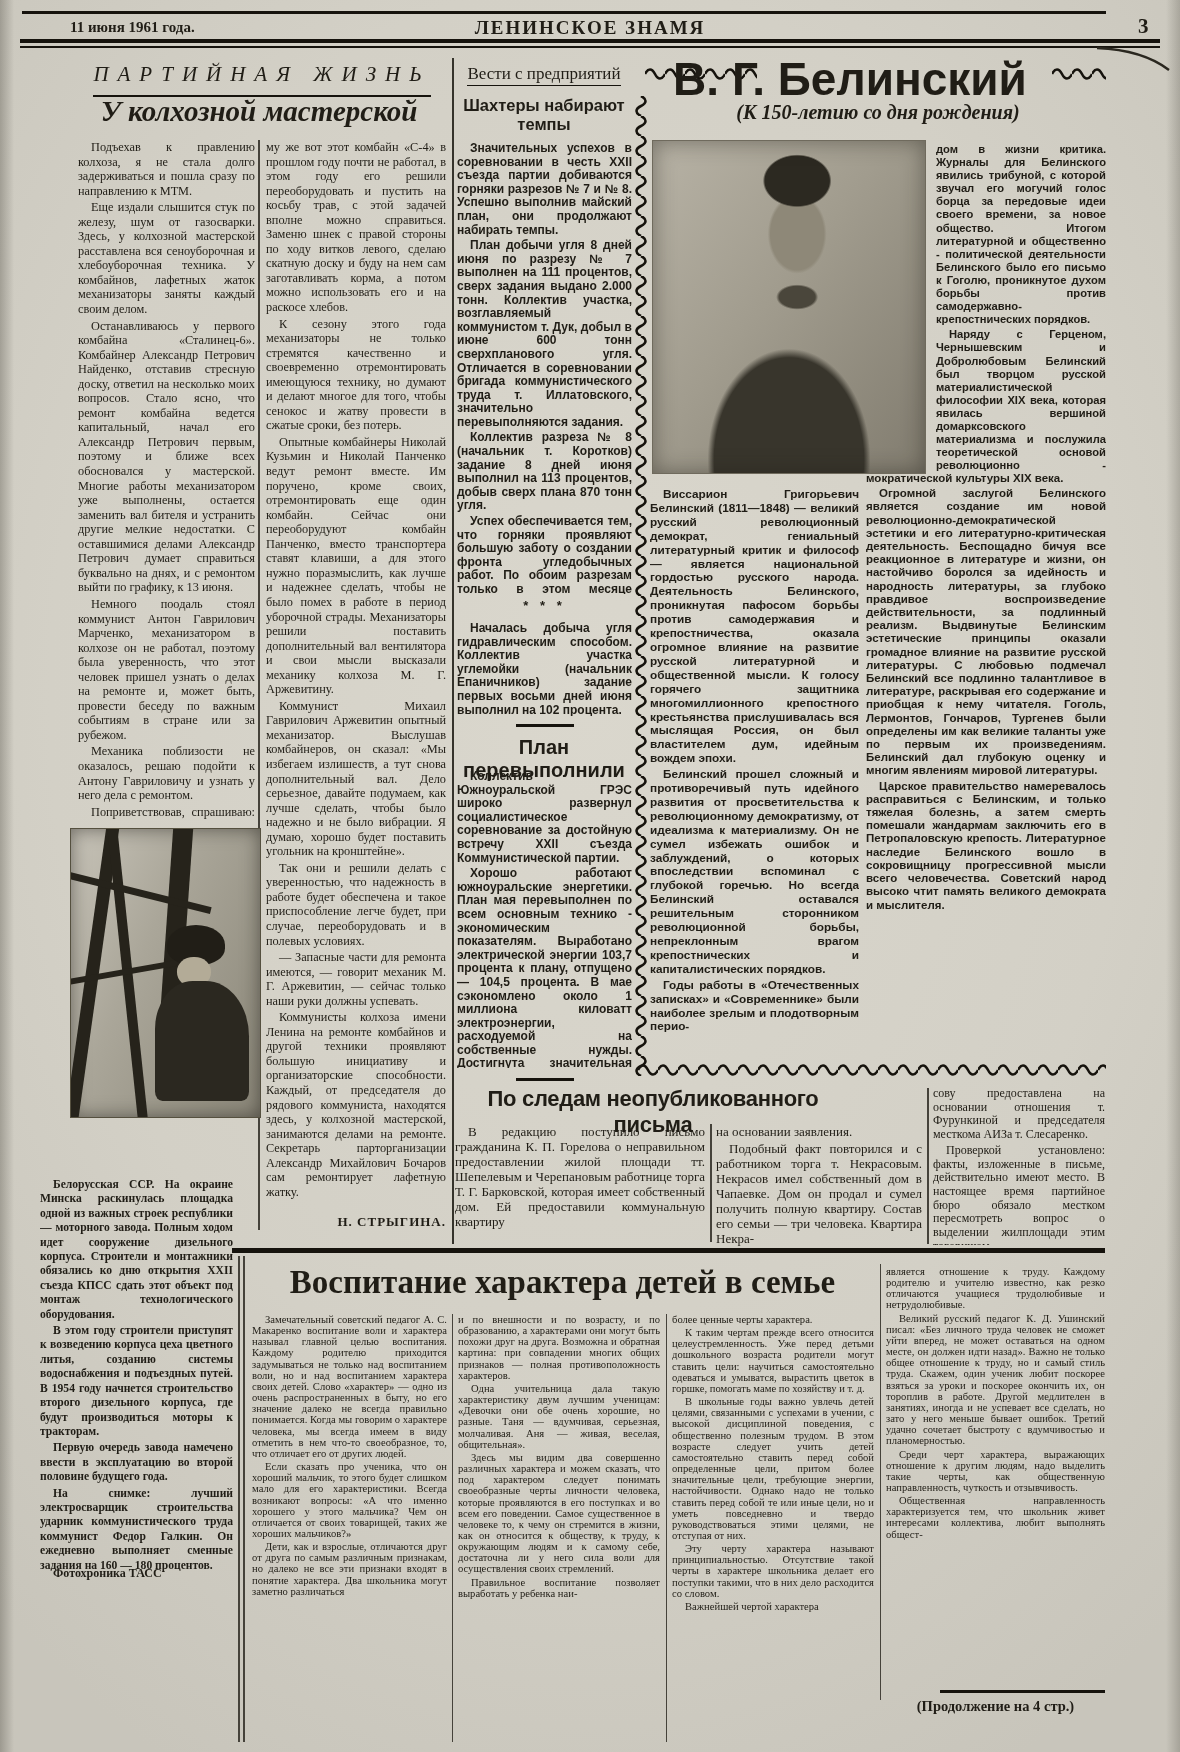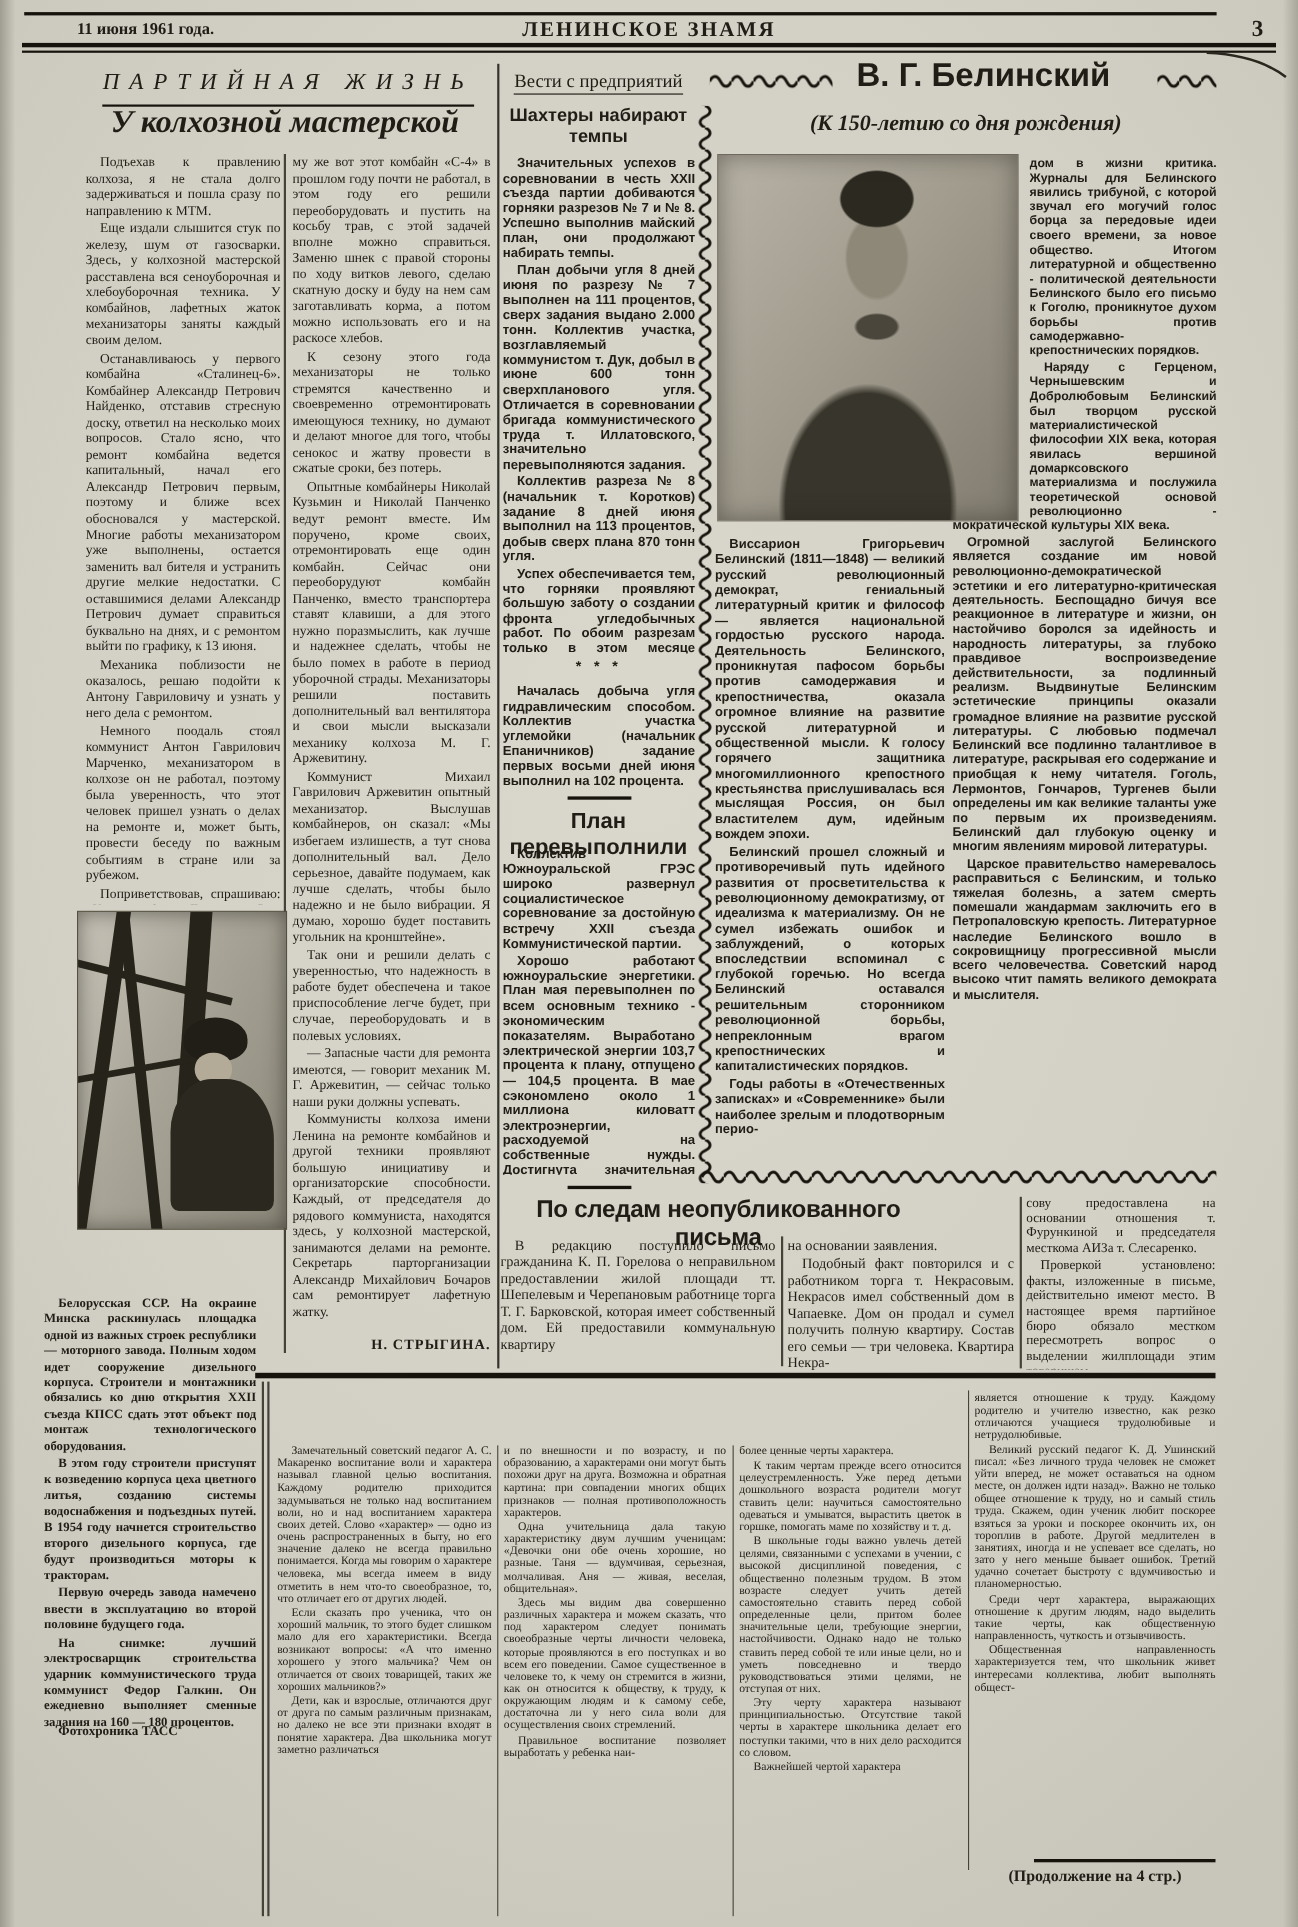--- a/index.html
+++ b/index.html
@@ -61,22 +61,22 @@
   </svg>
 
   <div class="abs serif center" style="left:78px;top:62px;width:368px;">
     <span class="serif" style="font-style:italic;font-size:21px;letter-spacing:9px;border-bottom:2px solid #16130d;padding-bottom:9px;">ПАРТИЙНАЯ  ЖИЗНЬ</span>
   </div>
   <div class="abs serif center" style="left:70px;top:95px;width:378px;font-weight:bold;font-style:italic;font-size:29px;">У колхозной мастерской</div>
   <div class="abs serif txt body-serif" style="left:78px;top:140px;width:177px;height:682px;">
       <p>Подъехав к правлению колхоза, я не стала долго задерживаться и пошла сразу по направлению к МТМ.</p>
       <p>Еще издали слышится стук по железу, шум от газосварки. Здесь, у колхозной мастерской расставлена вся сеноуборочная и хлебоуборочная техника. У комбайнов, лафетных жаток механизаторы заняты каждый своим делом.</p>
       <p>Останавливаюсь у первого комбайна «Сталинец-6». Комбайнер Александр Петрович Найденко, отставив стресную доску, ответил на несколько моих вопросов. Стало ясно, что ремонт комбайна ведется капитальный, начал его Александр Петрович первым, поэтому и ближе всех обосновался у мастерской. Многие работы механизатором уже выполнены, остается заменить вал бителя и устранить другие мелкие недостатки. С оставшимися делами Александр Петрович думает справиться буквально на днях, и с ремонтом выйти по графику, к 13 июня.</p>
+      <p>Немного поодаль стоял коммунист Антон Гаврилович Марченко, механизатором в колхозе он не работал, поэтому была уверенность, что этот человек пришел узнать о делах на ремонте и, может быть, провести беседу по важным событиям в стране или за рубежом.</p>
       <p>Механика поблизости не оказалось, решаю подойти к Антону Гавриловичу и узнать у него дела с ремонтом.</p>
-      <p>Немного поодаль стоял коммунист Антон Гаврилович Марченко, механизатором в колхозе он не работал, поэтому была уверенность, что этот человек пришел узнать о делах на ремонте и, может быть, провести беседу по важным событиям в стране или за рубежом.</p>
       <p>Поприветствовав, спрашиваю: «Как дела, Антон Гаврилович?»</p>
     </div>
   <div class="abs" style="left:258px;top:140px;width:1.5px;height:1090px;background:#45423a;"></div>
   <div class="abs serif txt body-serif" data-first-flush="" style="left:266px;top:140px;width:180px;height:1062px;">
       <p>му же вот этот комбайн «С-4» в прошлом году почти не работал, в этом году его решили переоборудовать и пустить на косьбу трав, с этой задачей вполне можно справиться. Заменю шнек с правой стороны по ходу витков левого, сделаю скатную доску и буду на нем сам заготавливать корма, а потом можно использовать его и на раскосе хлебов.</p>
       <p>К сезону этого года механизаторы не только стремятся качественно и своевременно отремонтировать имеющуюся технику, но думают и делают многое для того, чтобы сенокос и жатву провести в сжатые сроки, без потерь.</p>
       <p>Опытные комбайнеры Николай Кузьмин и Николай Панченко ведут ремонт вместе. Им поручено, кроме своих, отремонтировать еще один комбайн. Сейчас они переоборудуют комбайн Панченко, вместо транспортера ставят клавиши, а для этого нужно поразмыслить, как лучше и надежнее сделать, чтобы не было помех в работе в период уборочной страды. Механизаторы решили поставить дополнительный вал вентилятора и свои мысли высказали механику колхоза М. Г. Аржевитину.</p>
       <p>Коммунист Михаил Гаврилович Аржевитин опытный механизатор. Выслушав комбайнеров, он сказал: «Мы избегаем излишеств, а тут снова дополнительный вал. Дело серьезное, давайте подумаем, как лучше сделать, чтобы было надежно и не было вибрации. Я думаю, хорошо будет поставить угольник на кронштейне».</p>
       <p>Так они и решили делать с уверенностью, что надежность в работе будет обеспечена и такое приспособление легче будет, при случае, переоборудовать и в полевых условиях.</p>
       <p>— Запасные части для ремонта имеются, — говорит механик М. Г. Аржевитин, — сейчас только наши руки должны успевать.</p>
@@ -130,21 +130,21 @@
     <defs>
         <pattern id="wh1" width="20" height="16" patternUnits="userSpaceOnUse">
       <path d="M0 8 C 3 2 7 2 10 8 C 13 14 17 14 20 8" fill="none" stroke="#16130d" stroke-width="2.6"></path>
     </pattern>
       </defs>
       <rect width="112" height="16" fill="url(#wh1)"></rect>
   </svg>
   <svg class="abs wavy" style="left:1052px;top:66px;" width="54" height="16">
     <rect width="54" height="16" fill="url(#wh1)"></rect>
   </svg>
-  <div class="abs sans center" style="left:666px;top:52px;width:456px;font-weight:bold;font-size:30px;">В. Г. Белинский</div>
+  <div class="abs sans center" style="left:622px;top:52px;width:456px;font-weight:bold;font-size:46px;">В. Г. Белинский</div>
   <div class="abs serif center" style="left:650px;top:101px;width:456px;font-weight:bold;font-style:italic;font-size:20px;">(К 150-летию со дня рождения)</div>
   <svg class="abs wavy" style="left:634px;top:96px;" width="14" height="980">
     <defs>
         <pattern id="wv1" width="14" height="20" patternUnits="userSpaceOnUse">
       <path d="M7 0 C 13 3 13 7 7 10 C 1 13 1 17 7 20" fill="none" stroke="#16130d" stroke-width="2.6"></path>
     </pattern>
       </defs>
       <rect width="14" height="980" fill="url(#wv1)"></rect>
   </svg>
   <svg class="abs wavy" style="left:638px;top:1062px;" width="468" height="16">
@@ -177,20 +177,21 @@
     </div>
   <div class="abs" style="left:927px;top:1088px;width:1.5px;height:156px;background:#45423a;"></div>
   <div class="abs serif txt" data-first-flush="" style="left:933px;top:1087px;width:172px;height:158px;font-size:12px;line-height:13.7px;">
       <p>сову предоставлена на основании отношения т. Фурункиной и председателя месткома АИЗа т. Слесаренко.</p>
       <p>Проверкой установлено: факты, изложенные в письме, действительно имеют место. В настоящее время партийное бюро обязало местком пересмотреть вопрос о выделении жилплощади этим товарищам.</p>
     </div>
 
   <div class="abs rule" style="left:232px;top:1248px;width:873px;height:5px;"></div>
   <div class="abs" style="left:238px;top:1256px;width:1.5px;height:486px;background:#45423a;"></div>
   <div class="abs" style="left:243px;top:1256px;width:1.5px;height:486px;background:#45423a;"></div>
+  <div class="abs serif center" style="left:250px;top:1264px;width:625px;font-weight:bold;font-size:33px;">Воспитание характера детей в семье</div>
   <div class="abs serif txt small-serif" style="left:252px;top:1314px;width:195px;height:430px;">
       <p>Замечательный советский педагог А. С. Макаренко воспитание воли и характера называл главной целью воспитания. Каждому родителю приходится задумываться не только над воспитанием воли, но и над воспитанием характера своих детей. Слово «характер» — одно из очень распространенных в быту, но его значение далеко не всегда правильно понимается. Когда мы говорим о характере человека, мы всегда имеем в виду отметить в нем что-то своеобразное, то, что отличает его от других людей.</p>
       <p>Если сказать про ученика, что он хороший мальчик, то этого будет слишком мало для его характеристики. Всегда возникают вопросы: «А что именно хорошего у этого мальчика? Чем он отличается от своих товарищей, таких же хороших мальчиков?»</p>
       <p>Дети, как и взрослые, отличаются друг от друга по самым различным признакам, но далеко не все эти признаки входят в понятие характера. Два школьника могут заметно различаться</p>
     </div>
   <div class="abs" style="left:452px;top:1314px;width:1px;height:428px;background:#45423a;"></div>
   <div class="abs serif txt small-serif" data-first-flush="" style="left:458px;top:1314px;width:202px;height:430px;">
       <p>и по внешности и по возрасту, и по образованию, а характерами они могут быть похожи друг на друга. Возможна и обратная картина: при совпадении многих общих признаков — полная противоположность характеров.</p>
       <p>Одна учительница дала такую характеристику двум лучшим ученицам: «Девочки они обе очень хорошие, но разные. Таня — вдумчивая, серьезная, молчаливая. Аня — живая, веселая, общительная».</p>
       <p>Здесь мы видим два совершенно различных характера и можем сказать, что под характером следует понимать своеобразные черты личности человека, которые проявляются в его поступках и во всем его поведении. Самое существенное в человеке то, к чему он стремится в жизни, как он относится к обществу, к труду, к окружающим людям и к самому себе, достаточна ли у него сила воли для осуществления своих стремлений.</p>

